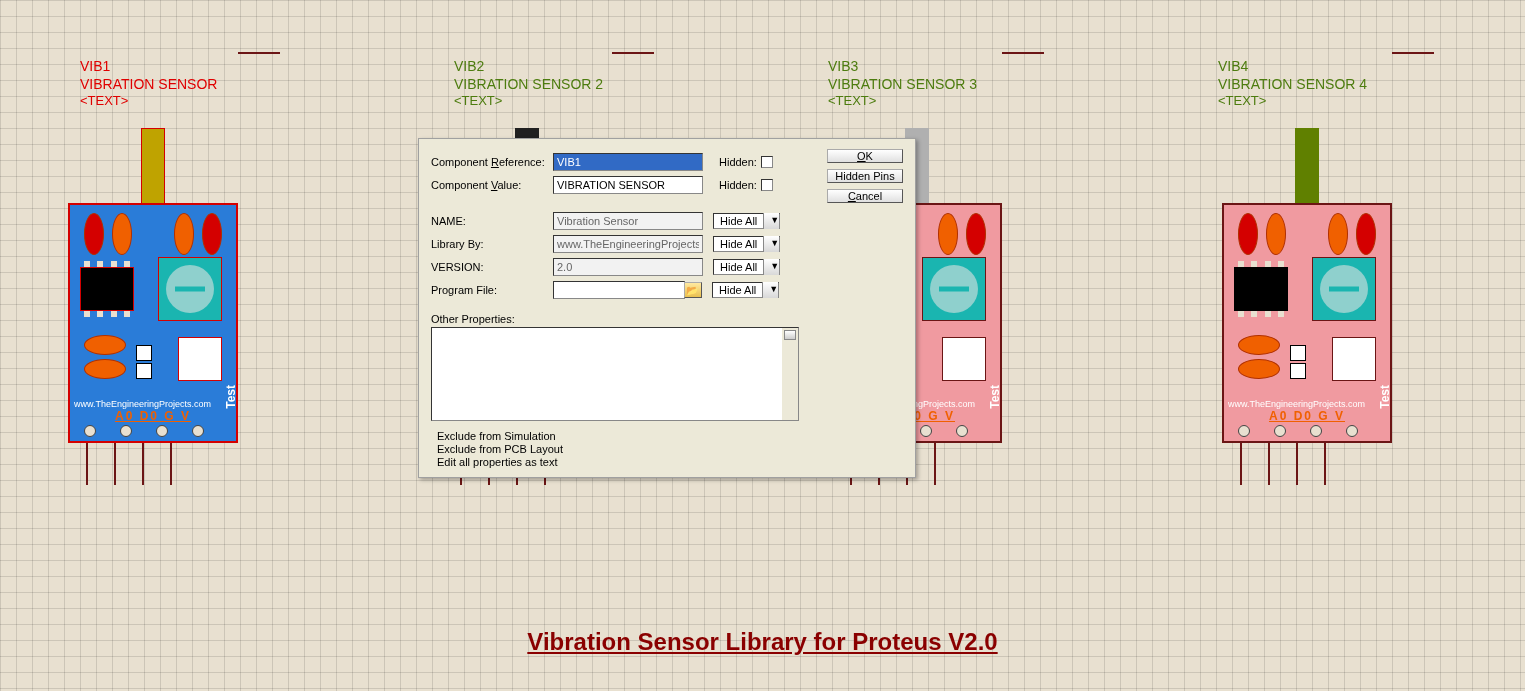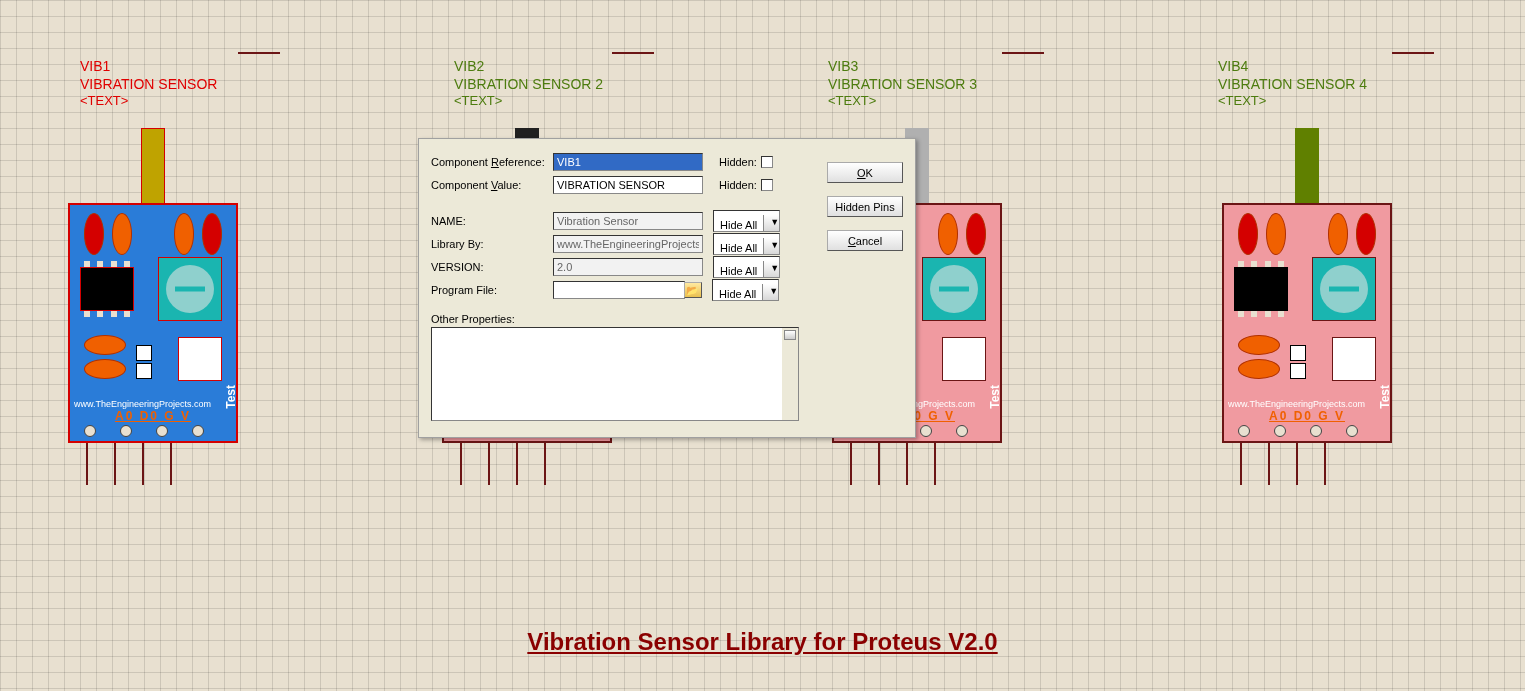--- a/index.html
+++ b/index.html
@@ -78,26 +78,26 @@
   .dialog { position:absolute; left:418px; top:138px; width:498px; background:#ece9d8; border:1px solid #a0a0a0; box-shadow:2px 2px 4px rgba(0,0,0,0.3); }
   .dialog .titlebar { height:22px; position:relative; background:linear-gradient(to bottom, #fafafa, #e0e0e0, #c0c0c0); border-bottom:1px solid #888; text-align:center; font-size:12px; line-height:22px; font-weight:bold; }
   .dialog .titlebar .left-icons { position:absolute; left:4px; top:3px; display:flex; gap:2px; }
   .dialog .titlebar .left-icons span { width:14px; height:14px; background:#fff; border:1px solid #555; }
   .dialog .body { padding:10px 12px 8px; position:relative; }
   .row { display:flex; align-items:center; margin:3px 0; height:20px; }
   .row label { width:122px; font-size:11px; }
   .row label .ul { text-decoration:underline; }
   .row input[type="text"] { height:18px; border:1px inset #888; font-size:11px; padding:0 3px; background:#fff; }
   .row input[readonly] { background:#f2f2f2; color:#666; }
-  .row .combo { display:inline-flex; align-items:flex-end; border:1px inset #888; height:22px; background:#fff; }
+  .row .combo { display:inline-flex; align-items:center; border:1px inset #888; height:16px; background:#fff; }
   .row .combo span { padding:0 6px; font-size:11px; }
   .row .combo .arrow { width:16px; height:16px; background:linear-gradient(#fff,#d8d8d8); border-left:1px solid #888; text-align:center; line-height:14px; font-size:9px; }
   .row .check { width:12px; height:12px; border:1px inset #888; background:#fff; display:inline-block; }
   .hidden-label { font-size:11px; margin-left:16px; margin-right:4px; }
-  .btn { display:block; width:76px; height:21px; margin-bottom:6px; background:linear-gradient(#fff,#e0e0e0); border:1px outset #aaa; font-size:11px; cursor:pointer;margin-top:13px; }
+  .btn { display:block; width:76px; height:14px; margin-bottom:6px; background:linear-gradient(#fff,#e0e0e0); border:1px outset #aaa; font-size:11px; cursor:pointer; }
   .btn .ul { text-decoration:underline; }
   .btn-col { position:absolute; right:12px; top:10px; }
   .otherprops { width:368px; height:94px; border:1px inset #888; background:#fff; position:relative; }
   .otherprops .sb { position:absolute; right:0; top:0; width:16px; height:100%; background:#ece9d8; }
   .otherprops .sb .th { position:absolute; left:2px; top:2px; width:12px; height:10px; background:linear-gradient(#fff,#ccc); border:1px solid #888; }
   .chk-row { display:flex; align-items:center; font-size:11px; margin:1px 0; }
   .chk-row .check { margin-right:6px; }
   .chk-row.dis { color:#888; }
   .chk-grid { display:flex; margin-top:8px; }
   .chk-grid > div { flex:1; }
@@ -395,17 +395,31 @@
 
     <div style="height:10px;"></div>
     <div style="font-size:11px; margin-bottom:2px;">Other <span class="ul">P</span>roperties:</div>
     <div class="otherprops">
       <div class="sb">
           <div class="th"></div>
         </div>
     </div>
 
     <div class="chk-grid">
+      <div>
+        <div class="chk-row">
+            <span class="check"></span>
+            <span>Exclude from <span class="ul">S</span>imulation</span>
+          </div>
+        <div class="chk-row">
+            <span class="check"></span>
+            <span>Exclude from PCB <span class="ul">L</span>ayout</span>
+          </div>
+        <div class="chk-row">
+            <span class="check"></span>
+            <span>Edit <span class="ul">a</span>ll properties as text</span>
+          </div>
+      </div>
     </div>
   </div>
 </div>
 
 <div class="page-title">Vibration Sensor Library for Proteus V2.0</div>
 
 </body></html>

